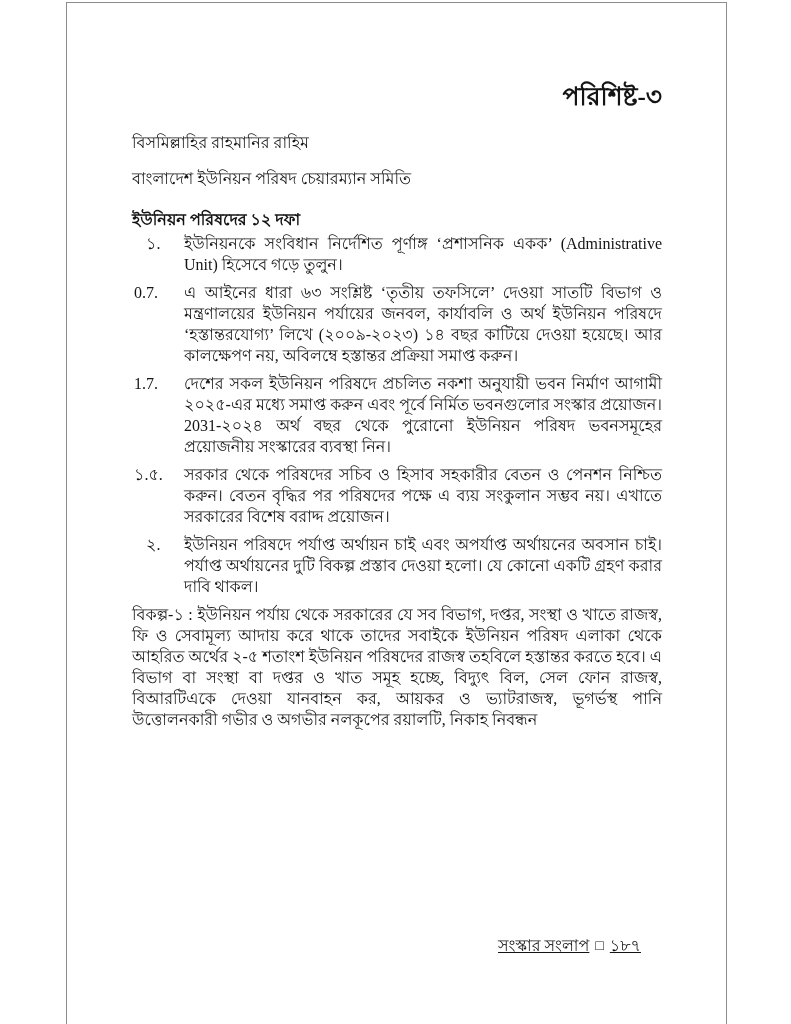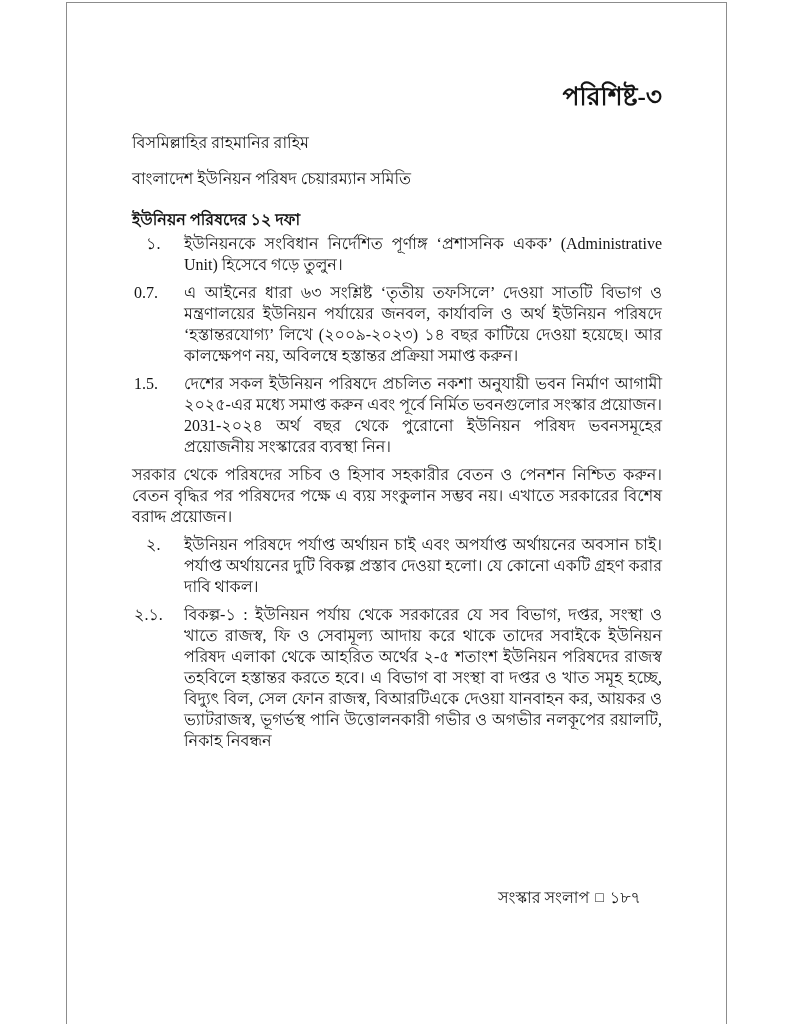--- a/index.html
+++ b/index.html
@@ -58,25 +58,26 @@
   }
   .item.lvl1 .num {
     padding-left: 14px;        
   }
   .item .text {
     flex: 1;
     text-align: justify;
   }
   .footer {
     position: absolute;
-    top: 884px;
+    top: 932px;
     right: 85px;
     font-size: 16px;
     line-height: 22px;
     white-space: nowrap;
+    text-decoration: underline;
   }
   .footer .sep {
     display: inline-block;
     margin: 0 6px;
     font-size: 14px;
     position: relative;
     top: -1px;
   }
 </style>
 </head>
@@ -101,36 +102,36 @@
         <span class="text">ইউনিয়নকে সংবিধান নির্দেশিত পূর্ণাঙ্গ ‘প্রশাসনিক একক’ (Administrative Unit) হিসেবে গড়ে তুলুন।</span>
       </div>
 
 
       <div class="item">
         <span class="num">0.7.</span>
         <span class="text">এ আইনের ধারা ৬৩ সংশ্লিষ্ট ‘তৃতীয় তফসিলে’ দেওয়া সাতটি বিভাগ ও মন্ত্রণালয়ের ইউনিয়ন পর্যায়ের জনবল, কার্যাবলি ও অর্থ ইউনিয়ন পরিষদে ‘হস্তান্তরযোগ্য’ লিখে (২০০৯-২০২৩) ১৪ বছর কাটিয়ে দেওয়া হয়েছে। আর কালক্ষেপণ নয়, অবিলম্বে হস্তান্তর প্রক্রিয়া সমাপ্ত করুন।</span>
       </div>
 
       <div class="item">
-        <span class="num">1.5.</span>
+        <span class="num">1.7.</span>
         <span class="text">দেশের সকল ইউনিয়ন পরিষদে প্রচলিত নকশা অনুযায়ী ভবন নির্মাণ আগামী ২০২৫-এর মধ্যে সমাপ্ত করুন এবং পূর্বে নির্মিত ভবনগুলোর সংস্কার প্রয়োজন। 2031-২০২৪ অর্থ বছর থেকে পুরোনো ইউনিয়ন পরিষদ ভবনসমূহের প্রয়োজনীয় সংস্কারের ব্যবস্থা নিন।</span>
       </div>
 
 
       <div class="item">
+        <span class="num">১.৫.</span>
         <span class="text">সরকার থেকে পরিষদের সচিব ও হিসাব সহকারীর বেতন ও পেনশন নিশ্চিত করুন। বেতন বৃদ্ধির পর পরিষদের পক্ষে এ ব্যয় সংকুলান সম্ভব নয়। এখাতে সরকারের বিশেষ বরাদ্দ প্রয়োজন।</span>
       </div>
 
       <div class="item lvl1">
         <span class="num">২.</span>
         <span class="text">ইউনিয়ন পরিষদে পর্যাপ্ত অর্থায়ন চাই এবং অপর্যাপ্ত অর্থায়নের অবসান চাই। পর্যাপ্ত অর্থায়নের দুটি বিকল্প প্রস্তাব দেওয়া হলো। যে কোনো একটি গ্রহণ করার দাবি থাকল।</span>
       </div>
 
       <div class="item">
-        <span class="num">২.১.</span>
         <span class="text">বিকল্প-১ : ইউনিয়ন পর্যায় থেকে সরকারের যে সব বিভাগ, দপ্তর, সংস্থা ও খাতে রাজস্ব, ফি ও সেবামূল্য আদায় করে থাকে তাদের সবাইকে ইউনিয়ন পরিষদ এলাকা থেকে আহরিত অর্থের ২-৫ শতাংশ ইউনিয়ন পরিষদের রাজস্ব তহবিলে হস্তান্তর করতে হবে। এ বিভাগ বা সংস্থা বা দপ্তর ও খাত সমূহ হচ্ছে, বিদ্যুৎ বিল, সেল ফোন রাজস্ব, বিআরটিএকে দেওয়া যানবাহন কর, আয়কর ও ভ্যাটরাজস্ব, ভূগর্ভস্থ পানি উত্তোলনকারী গভীর ও অগভীর নলকূপের রয়ালটি, নিকাহ নিবন্ধন</span>
       </div>
 
     </div>
   </div>
 
   <div class="footer">
     <span>সংস্কার সংলাপ</span><span class="sep">□</span><span>১৮৭</span>
   </div>
 </div>

